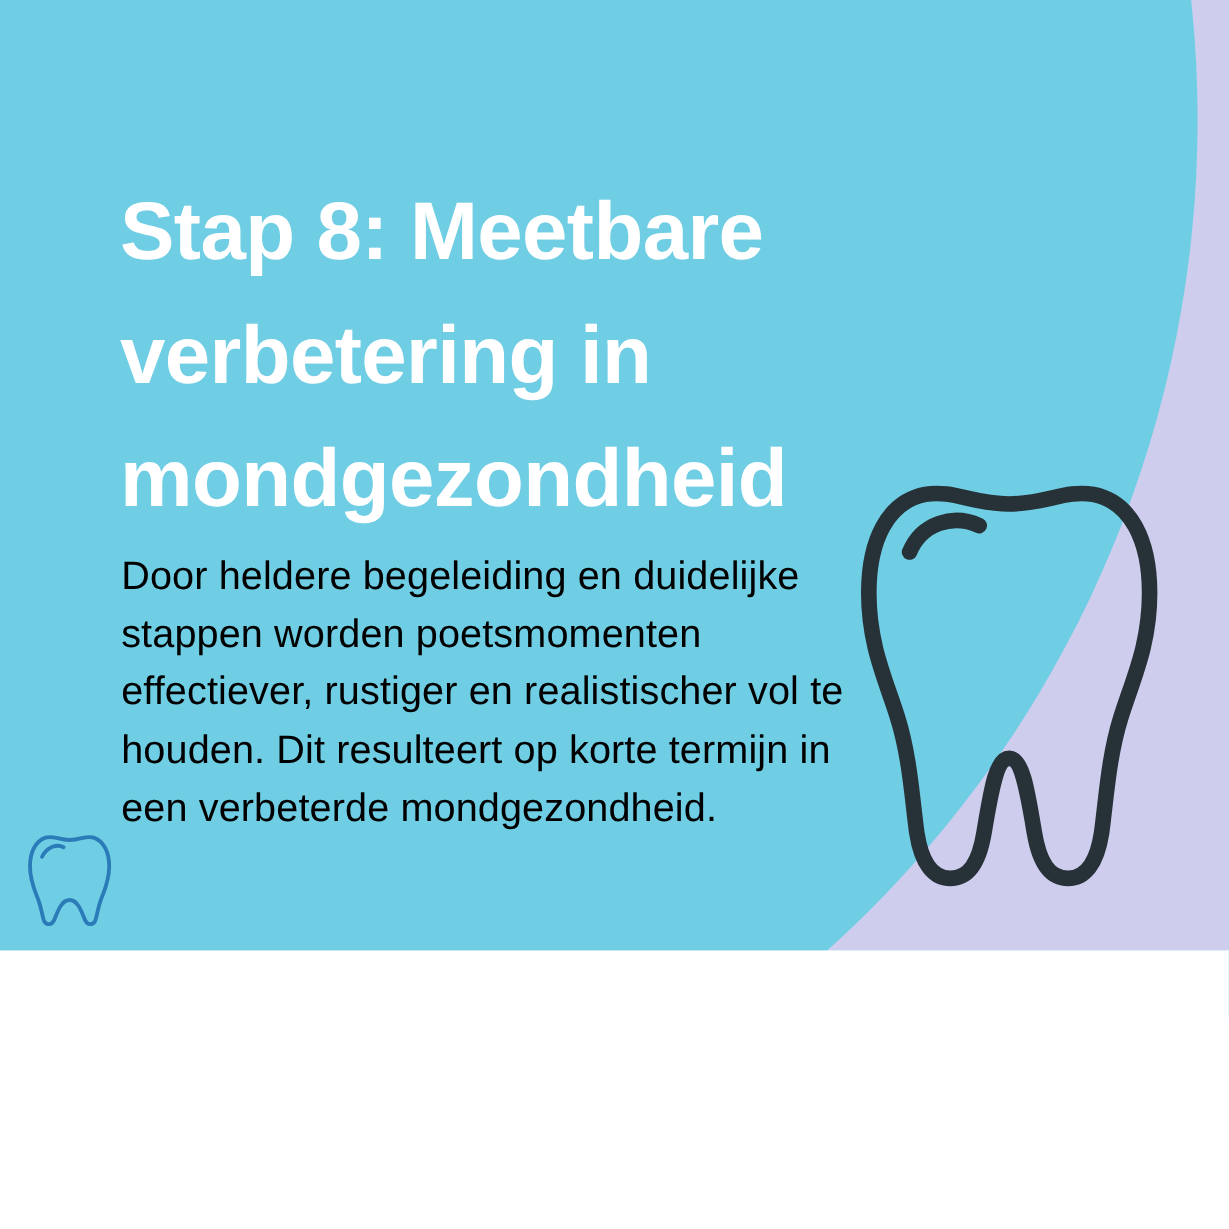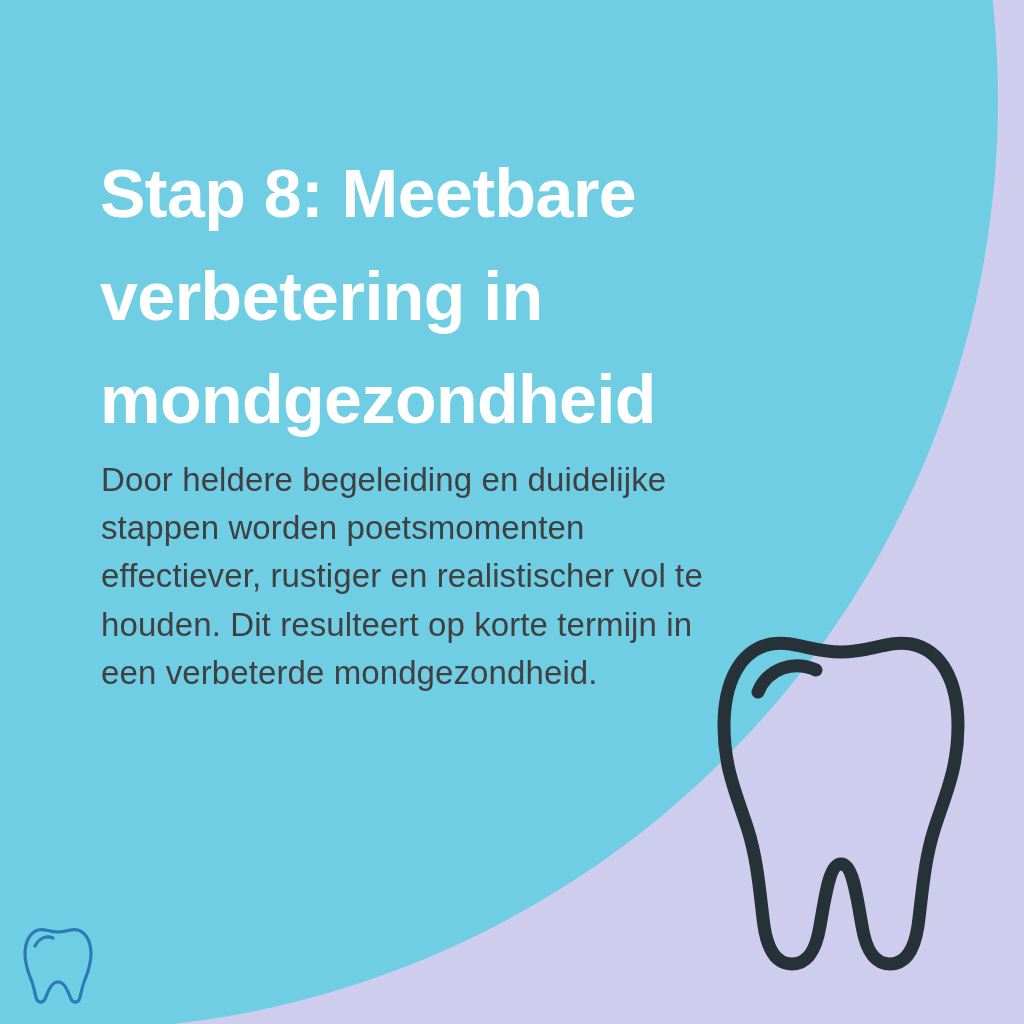--- a/index.html
+++ b/index.html
@@ -3,21 +3,21 @@
 <meta charset="utf-8">
 <style>
   html, body {
     margin: 0;
     padding: 0;
     background: #ffffff;
   }
   #slide {
     position: relative;
     width: 1024px;
-    height: 1024px;
+    height: 792px;
     overflow: hidden;
     background: #6fcde4;
     font-family: "Liberation Sans", sans-serif;
   }
   
   .lavender-layer {
     position: absolute;
     inset: 0;
     background: #cfcdee;
     z-index: 1;
@@ -46,21 +46,21 @@
     font-size: 68px;
     line-height: 1.52;
     font-weight: 800;
     letter-spacing: -0.5px;
   }
   .body-text {
     position: absolute;
     left: 101px;
     top: 423px;
     width: 640px;
-    color: #404040;
+    color: #000000;
     font-size: 33px;
     line-height: 1.46;
     font-weight: 400;
     letter-spacing: 0.1px;
   }
   .tooth-illustration {
     position: absolute;
     z-index: 4;
     right: 58px;
     bottom: 50px;

